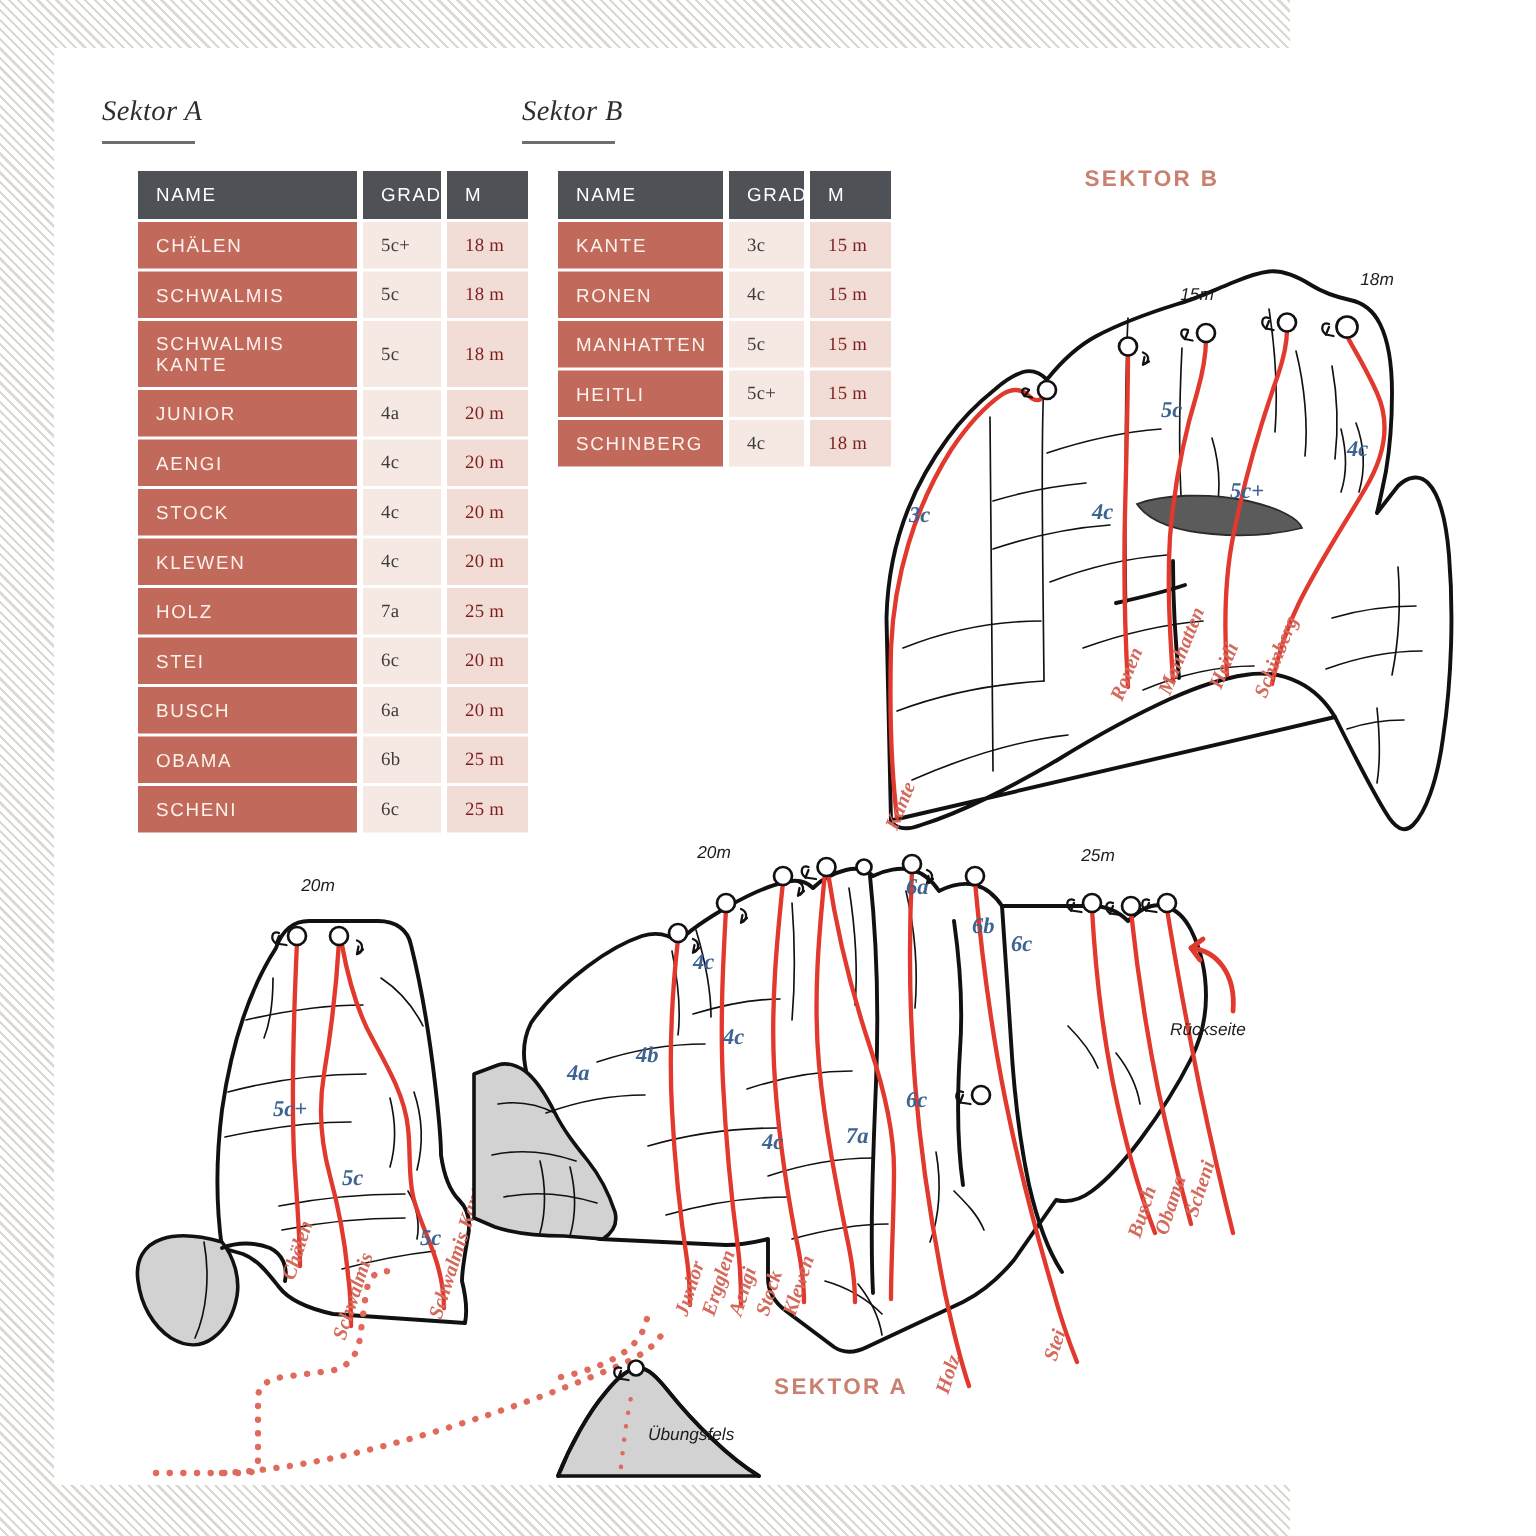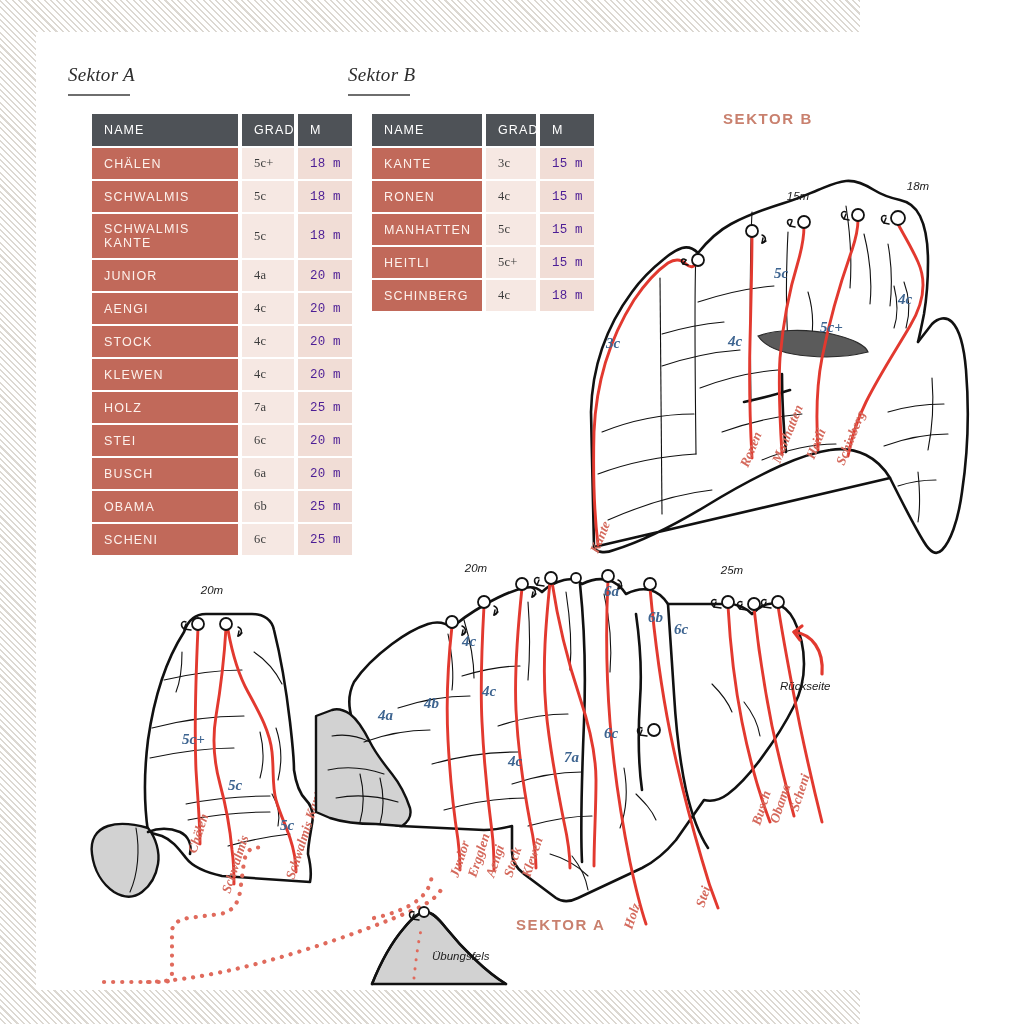--- a/index.html
+++ b/index.html
@@ -52,22 +52,22 @@
   }
   td.c-name{
     background:#c1695a;color:#fdf1ec;
     letter-spacing:1.15px;font-size:12.5px;
   }
   td.c-grad{
     background:#f6e8e3;color:#3c3c3c;
     font-family:"Liberation Serif", serif;font-size:12px;letter-spacing:.2px;
   }
   td.c-m{
-    background:#f1ddd6;color:#4c1d95;
-    font-family:Liberation Mono, monospace;font-size:12px;letter-spacing:.2px;
+    background:#f1ddd6;color:#7f1d1d;
+    font-family:Liberation Serif, serif;font-size:12px;letter-spacing:.2px;
   }
   td.gap{background:transparent;padding:0;width:4px;}
 
   
   svg.topo{position:absolute;overflow:visible;}
   .rockline{fill:none;stroke:#111111;stroke-width:2.6;stroke-linejoin:round;stroke-linecap:round;}
   .rockline-thin{fill:none;stroke:#111111;stroke-width:1.1;stroke-linecap:round;}
   .rockfill{fill:#ffffff;stroke:#111111;stroke-width:2.6;stroke-linejoin:round;}
   .talus{fill:#d2d2d2;stroke:#111111;stroke-width:2.4;stroke-linejoin:round;}
   .cave{fill:#5b5b5b;stroke:#2b2b2b;stroke-width:1.2;}

